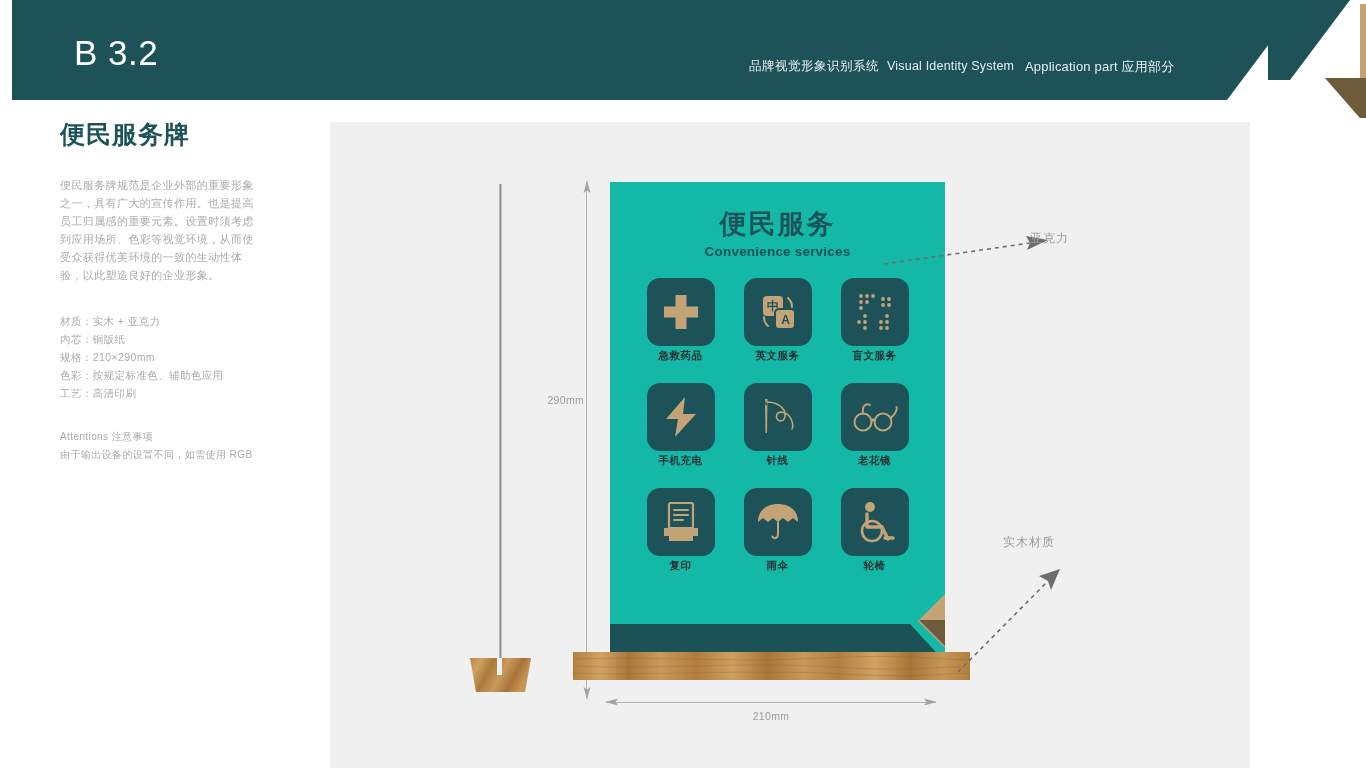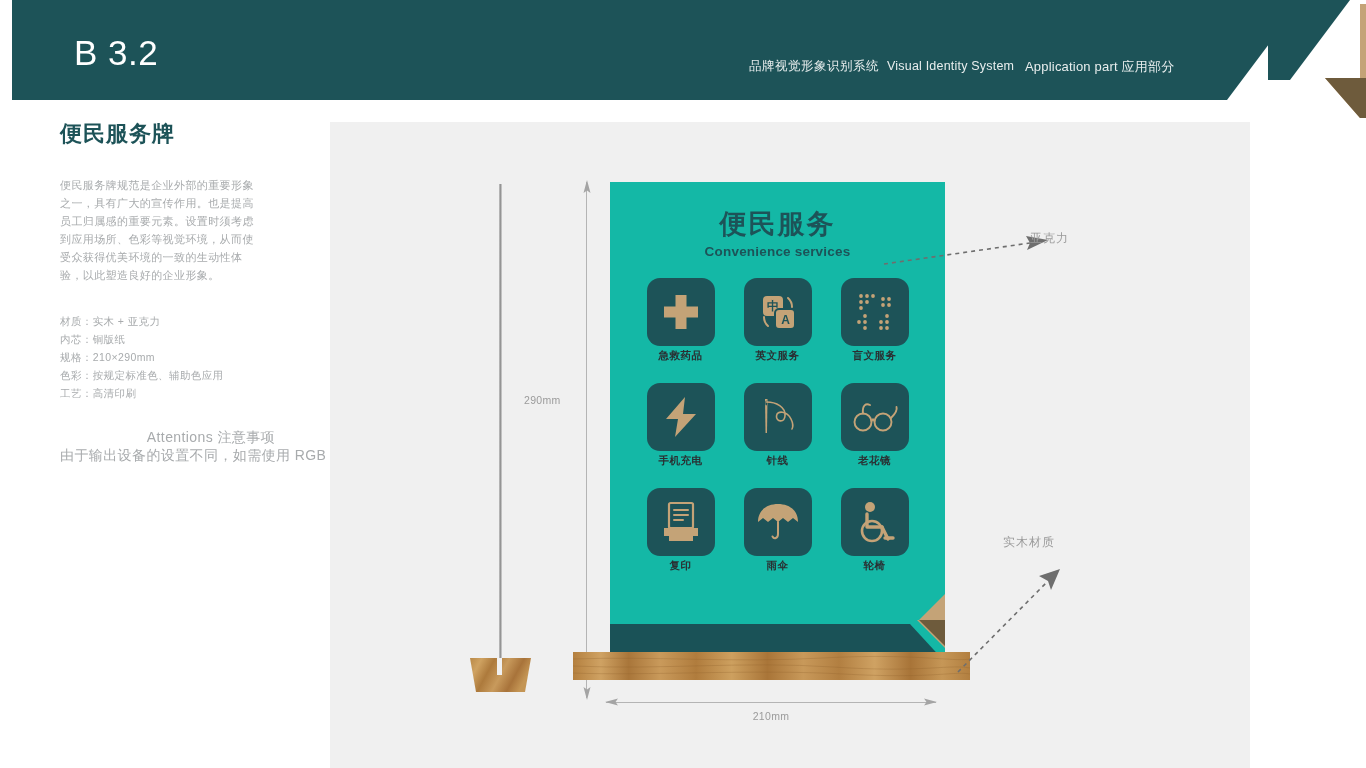--- a/index.html
+++ b/index.html
@@ -30,55 +30,54 @@
     font-size:13px; color:#e8eeee; letter-spacing:0.2px; white-space:nowrap;
   }
 
   
   .corner { position:absolute; right:0; top:0; width:110px; height:122px; }
   .corner svg { display:block; }
 
   
   .left-col { position:absolute; left:60px; top:118px; width:215px; }
   .sec-title {
-    font-size:22px; font-weight:700; color:#1d5358; letter-spacing:1px;
+    font-size:25px; font-weight:700; color:#1d5358; letter-spacing:1px;
     line-height:32px; margin-bottom:26px;
   }
   .body-copy {
     font-size:11px; line-height:18px; color:#a8abad; letter-spacing:0.4px;
     width:205px;
   }
   .spec-block { margin-top:28px; }
   .spec-line {
     font-size:10.5px; line-height:18px; color:#a8abad; letter-spacing:0.4px;
     white-space:nowrap;
   }
   .attn-block { margin-top:26px; }
   .attn-line {
-    font-size:14px; line-height:18px; color:#a8abad; letter-spacing:0.4px;
+    font-size:10px; line-height:18px; color:#a8abad; letter-spacing:0.4px;
     white-space:nowrap;
-    text-align:right;
   }
 
   
   .stage {
     position:absolute; left:330px; top:122px; width:920px; height:646px;
     background:#f0f0f0;
   }
 
   
   .pole { position:absolute; left:169px; top:62px; width:3px; height:480px;
           background:linear-gradient(90deg,#c9c9c9,#8e8e8e 45%,#d6d6d6); }
   .pole-base { position:absolute; left:138px; top:536px; width:65px; height:34px; }
 
   
   .dim-v { position:absolute; left:256px; top:60px; width:2px; height:516px; }
   .dim-v-line { position:absolute; left:0; top:0; width:1px; height:516px; background:#b4b4b4; }
   .dim-v-label {
-    position:absolute; left:-62px; top:212px; width:60px; 
+    position:absolute; left:-62px; top:212px; width:60px; text-align:right;
     font-size:10.5px; color:#9b9b9b; letter-spacing:0.3px;
   }
 
   
   .card {
     position:absolute; left:280px; top:60px; width:335px; height:480px;
     background:#14b8a6;
   }
   .card-title {
     position:absolute; left:0; top:25px; width:335px; text-align:center;

